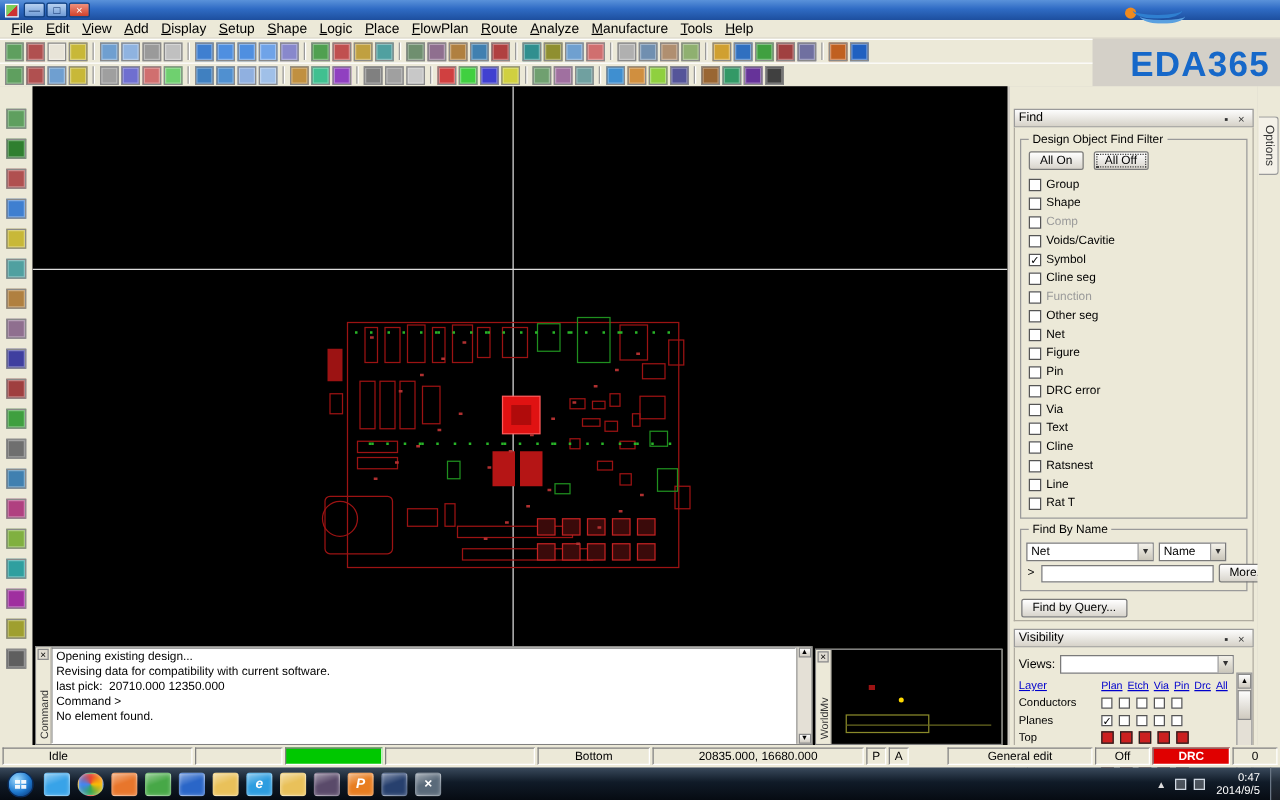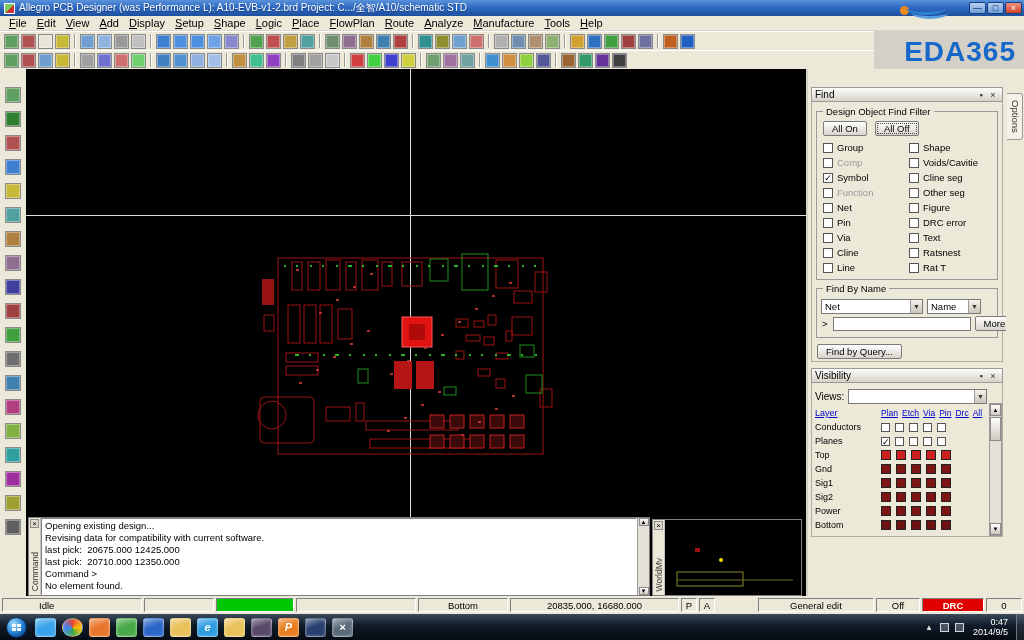--- a/index.html
+++ b/index.html
@@ -58,21 +58,21 @@
   .panel-body { border:1px solid #b0aca0; border-top:none; padding:4px 3px; background:#ece9d8; }
 
   .groupbox { position:relative; border:1px solid #9a9a9a; margin:5px 1px 8px 1px; padding:8px 4px 4px 4px; }
   .gb-title { position:absolute; top:-6px; left:6px; background:#ece9d8; padding:0 3px; font-size:9.5px; }
 
   .btnrow { display:flex; gap:8px; margin:1px 0 4px 2px; }
   .btn { border:1px solid #7a7a7a; background:linear-gradient(#ffffff,#d8d4cc); font-size:9.5px;
     padding:1px 8px; border-radius:2px; }
   .btn.pressed { outline:1px dotted #444; outline-offset:-3px; }
 
-  #findGrid { display:grid; grid-template-columns:1fr 1fr; }
+  #findGrid { display:grid; grid-template-columns:1fr; }
   .fcell { display:flex; align-items:center; height:15px; overflow:hidden; }
   .cbox { width:10px; height:10px; background:#fff; border:1px solid #555; font-size:9px; line-height:9px;
     text-align:center; margin:0 4px 0 2px; flex:0 0 auto; }
   .cbox.small { width:9px; height:9px; margin:0 5px 0 0; }
   .clabel { font-size:9.5px; white-space:nowrap; }
   .clabel.dis { color:#9a9a9a; }
 
   .fbn-row { display:flex; gap:4px; margin:2px 0; align-items:center; }
   .sel { background:#fff; border:1px solid #7a7a7a; height:15px; display:flex; align-items:center;
     font-size:9.5px; padding-left:3px; }
@@ -152,21 +152,20 @@
   .tray-glyph { font-size:8px; margin:0 4px; color:#ddd; }
   .tray-box { width:9px; height:9px; margin:0 3px; border:1px solid #cfd8e2; background:rgba(255,255,255,.25); }
   .clock { text-align:right; font-size:9px; line-height:10px; margin:0 8px 0 6px; }
   .peek { width:8px; height:26px; border-left:1px solid #6a7684; background:rgba(255,255,255,.08); }
 </style>
 </head>
 <body>
 
 <div class="titlebar">
   <span class="app-icon"></span>
-  <span class="title">Allegro PCB Designer (was Performance L): A10-EVB-v1-2.brd Project: C.../全智/A10/schematic STD</span>
   <span class="win-btns">
     <span class="win-btn">—</span>
     <span class="win-btn">□</span>
     <span class="win-btn close">×</span>
   </span>
 </div>
 
 <div class="menubar" id="menubar">
     <div class="menu-item">File</div>
     <div class="menu-item">Edit</div>
@@ -666,21 +665,20 @@
 </div>
 
 <div class="console">
   <div class="dock-strip">
     <span class="dock-close">×</span>
     <span class="dock-label">Command</span>
   </div>
   <div class="console-body" id="consoleLines">
       <div class="cline">Opening existing design...</div>
       <div class="cline">Revising data for compatibility with current software.</div>
-      <div class="cline">last pick:  20675.000 12425.000</div>
       <div class="cline">last pick:  20710.000 12350.000</div>
       <div class="cline">Command &gt;</div>
       <div class="cline">No element found.</div>
     </div>
   <div class="cscroll">
     <span>▲</span>
     <span>▼</span>
   </div>
 </div>
 
@@ -694,21 +692,21 @@
       <rect x="0" y="0" width="136" height="75" fill="#000"></rect>
       <rect x="12" y="52" width="66" height="14" fill="none" stroke="#8a8a2a"></rect>
       <line x1="12" y1="60" x2="128" y2="60" stroke="#6a6a20"></line>
       <rect x="30" y="28" width="5" height="4" fill="#9c1313"></rect>
       <circle cx="56" cy="40" r="2" fill="#ffd900"></circle>
     </svg>
   </div>
 </div>
 
 <div class="statusbar">
-  <span class="seg" style="width:140px;padding-left:36px;">Idle</span>
+  <span class="seg" style="width:152px;padding-left:36px;">Idle</span>
   <span class="seg" style="width:70px;"></span>
   <span class="seg progress" style="width:78px;"></span>
   <span class="seg" style="width:120px;"></span>
   <span class="seg center" style="width:90px;">Bottom</span>
   <span class="seg center" style="width:169px;">20835.000, 16680.000</span>
   <span class="seg center" style="width:16px;padding:0;">P</span>
   <span class="seg center" style="width:16px;padding:0;">A</span>
   <span class="sb-space"></span>
   <span class="seg center" style="width:116px;">General edit</span>
   <span class="seg center" style="width:44px;">Off</span>

